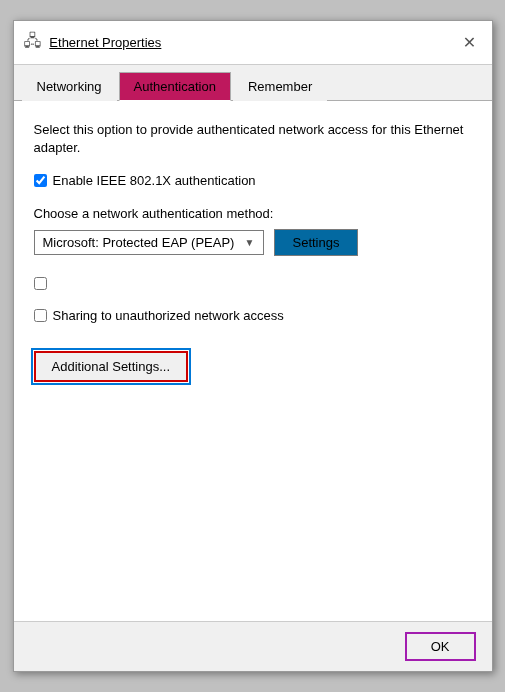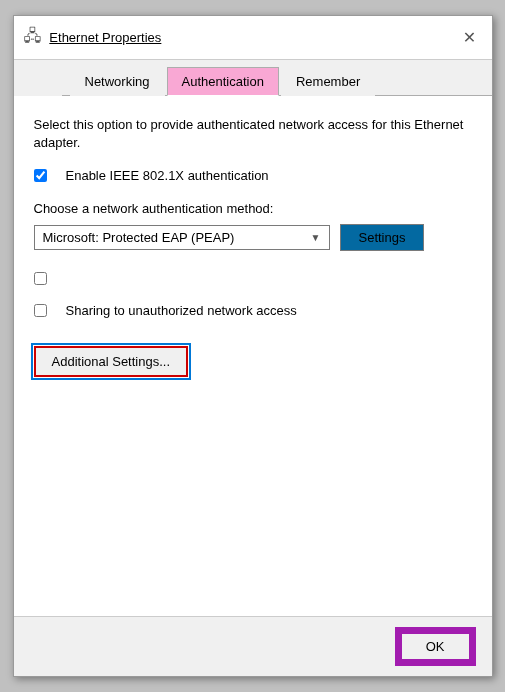--- a/index.html
+++ b/index.html
@@ -67,37 +67,36 @@
       border-radius: 2px;
     }
 
     .tabs {
       display: flex;
       border-bottom: 1px solid #adadad;
       background: #f0f0f0;
       padding: 0 8px;
       padding-top: 6px;
       gap: 2px;
-      margin-left: 48px;
     }
 
     .tab {
       padding: 6px 14px;
       cursor: pointer;
       border: 1px solid transparent;
       border-bottom: none;
       font-size: 13px;
       background: #f0f0f0;
       color: #000;
       position: relative;
       top: 1px;
     }
 
     .tab.active {
-      background: #f9a8d4;
+      background: #be185d;
       border: 1px solid #adadad;
       border-bottom: 1px solid #fff;
       font-weight: normal;
     }
 
     .content {
       background: #fff;
       padding: 20px 20px 16px 20px;
       min-height: 520px;
       display: flex;
@@ -107,21 +106,21 @@
     .description {
       font-size: 13px;
       color: #000;
       margin-bottom: 16px;
       line-height: 1.4;
     }
 
     .checkbox-row {
       display: flex;
       align-items: flex-start;
-      gap: 19px;
+      gap: 6px;
       margin-bottom: 18px;
     }
 
     .checkbox-row input[type="checkbox"] {
       margin-top: 1px;
       width: 13px;
       height: 13px;
       cursor: pointer;
       flex-shrink: 0;
     }
@@ -144,21 +143,21 @@
       gap: 10px;
       margin-bottom: 20px;
     }
 
     .dropdown-container {
       display: flex;
       align-items: center;
       border: 1px solid #7a7a7a;
       background: #fff;
       padding: 4px 8px;
-      width: 296px;
+      width: 230px;
       position: relative;
       cursor: pointer;
     }
 
     .dropdown-text {
       flex: 1;
       font-size: 13px;
       color: #000;
     }
 
@@ -200,21 +199,21 @@
       display: flex;
       justify-content: flex-end;
       gap: 8px;
       border-top: 1px solid #ccc;
     }
 
     .footer-btn {
       padding: 5px 24px;
       font-size: 13px;
       cursor: pointer;
-      border: 7px solid #a21caf;
+      border: 2px solid #a21caf;
       background: #f0f0f0;
       color: #000;
       min-width: 70px;
     }
 
     .checkbox-multiline {
       display: flex;
       flex-direction: column;
     }
 

